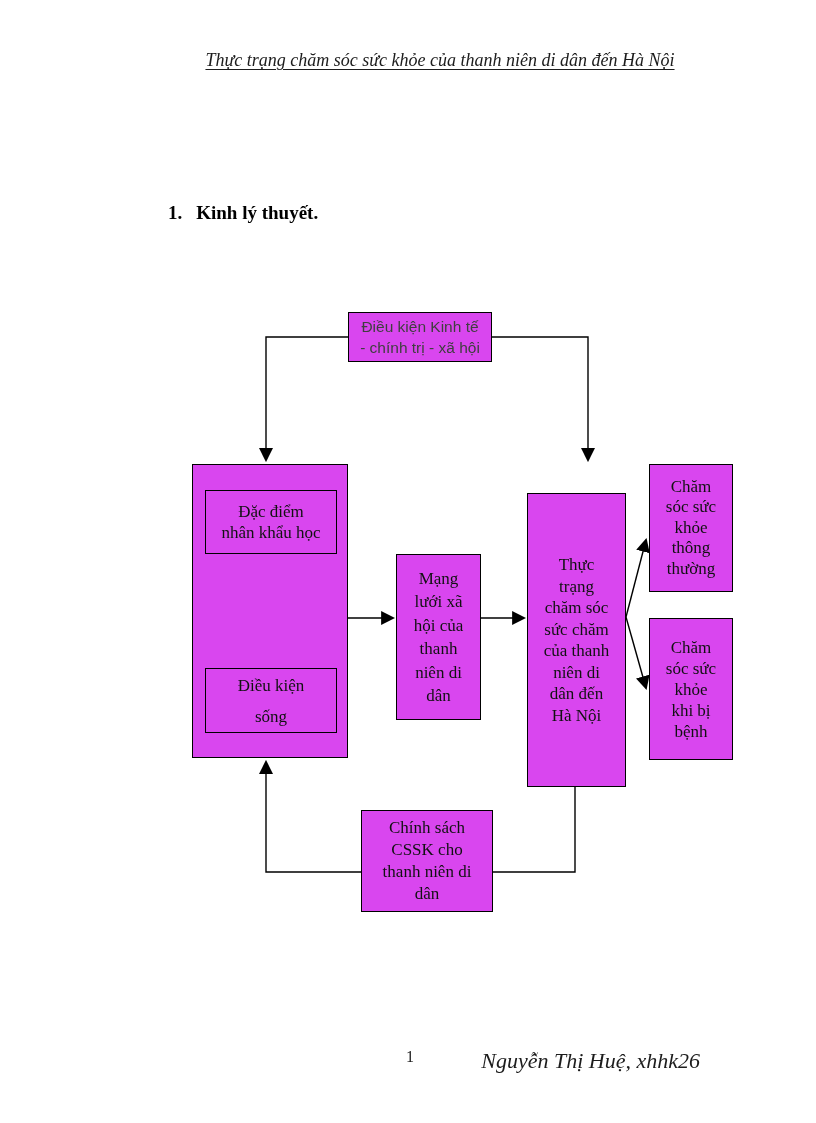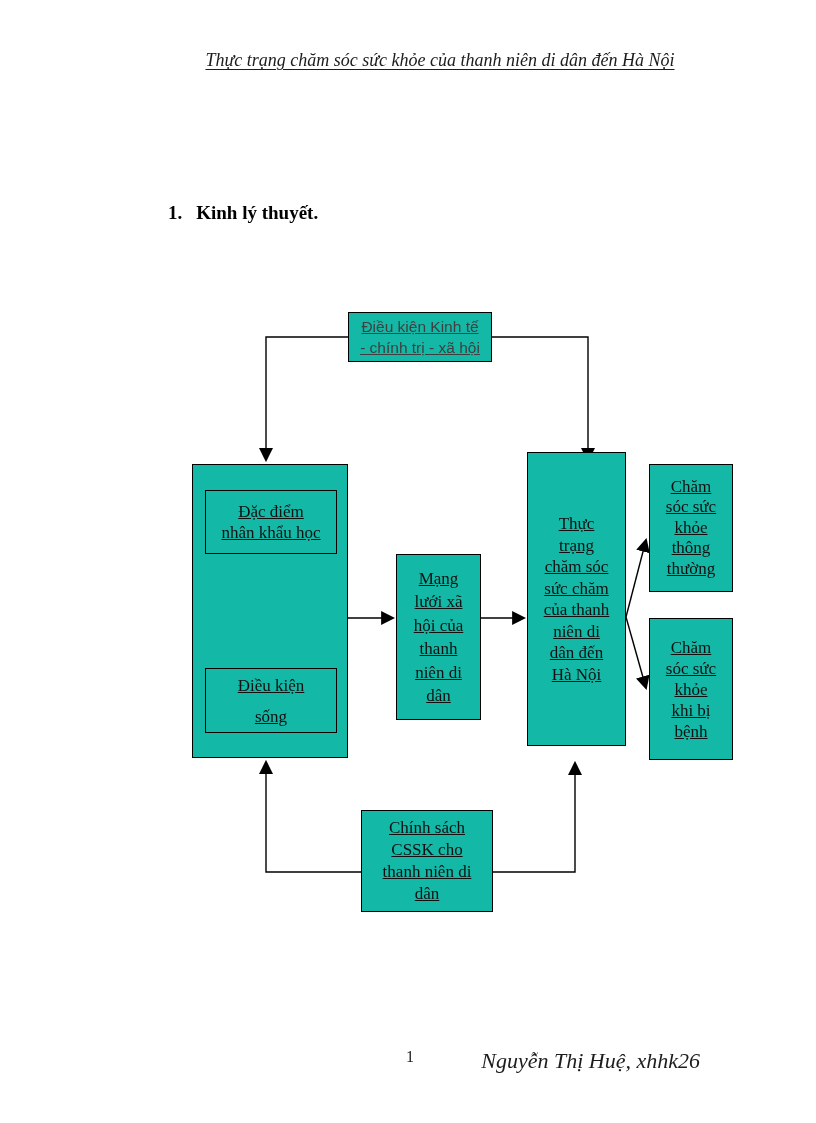--- a/index.html
+++ b/index.html
@@ -37,46 +37,45 @@
   .connectors {
     position: absolute;
     top: 0; left: 0;
     z-index: 1;
     pointer-events: none;
   }
   .box {
     position: absolute;
     box-sizing: border-box;
     border: 1.5px solid #000000;
-    background: #14b8a6;
+    background: #d946ef;
     display: flex;
     flex-direction: column;
     justify-content: center;
     align-items: center;
     text-align: center;
     font-family: "Liberation Serif", serif;
     font-size: 17px;
     line-height: 21px;
     color: #111111;
     z-index: 2;
-    text-decoration: underline;
   }
   .box-economic {
     left: 348px; top: 312px; width: 144px; height: 50px;
     font-family: "Liberation Sans", sans-serif;
     font-size: 15.5px;
     line-height: 21px;
     color: #3f3f3f;
   }
   .box-outer-left  { left: 192px; top: 464px; width: 156px; height: 294px; }
   .box-demographic { left: 205px; top: 490px; width: 132px; height: 64px; z-index: 3; }
   .box-family      { left: 205px; top: 581px; width: 132px; height: 61px; z-index: 3; }
   .box-living      { left: 205px; top: 668px; width: 132px; height: 65px; z-index: 3; gap: 10px; }
   .box-network     { left: 396px; top: 554px; width: 85px;  height: 166px; line-height: 23.5px; }
-  .box-status      { left: 527px; top: 452px; width: 99px;  height: 294px; line-height: 21.5px; }
+  .box-status      { left: 527px; top: 493px; width: 99px;  height: 294px; line-height: 21.5px; }
   .box-routine     { left: 649px; top: 464px; width: 84px;  height: 128px; line-height: 20.5px; }
   .box-illness     { left: 649px; top: 618px; width: 84px;  height: 142px; line-height: 21px; }
   .box-policy      { left: 361px; top: 810px; width: 132px; height: 102px; line-height: 22px; }
   .footer-num {
     position: absolute;
     top: 1048px;
     left: 406px;
     font-size: 16px;
     color: #1c1c1c;
   }

